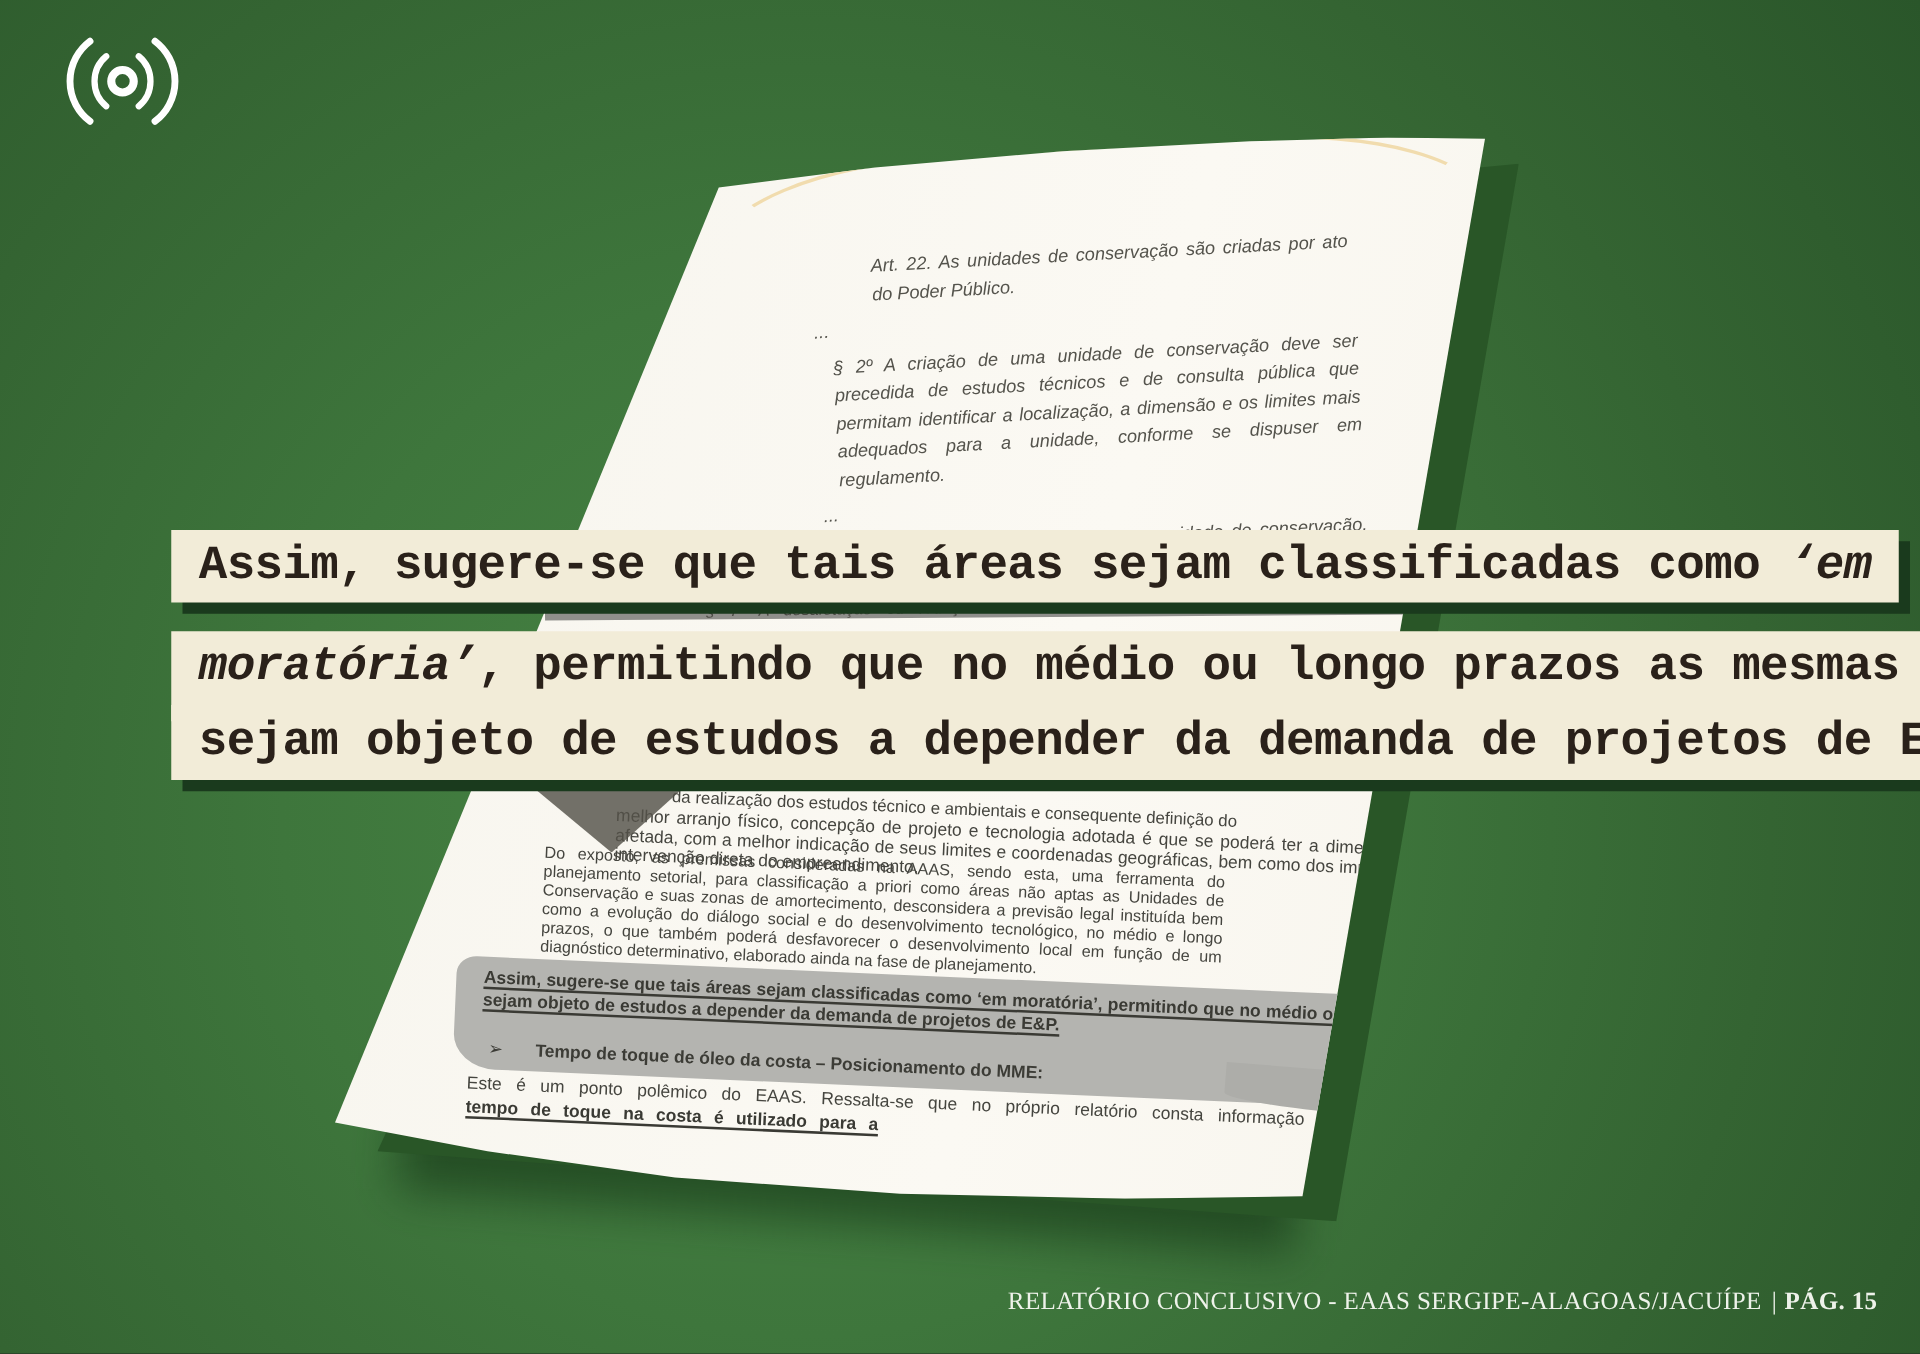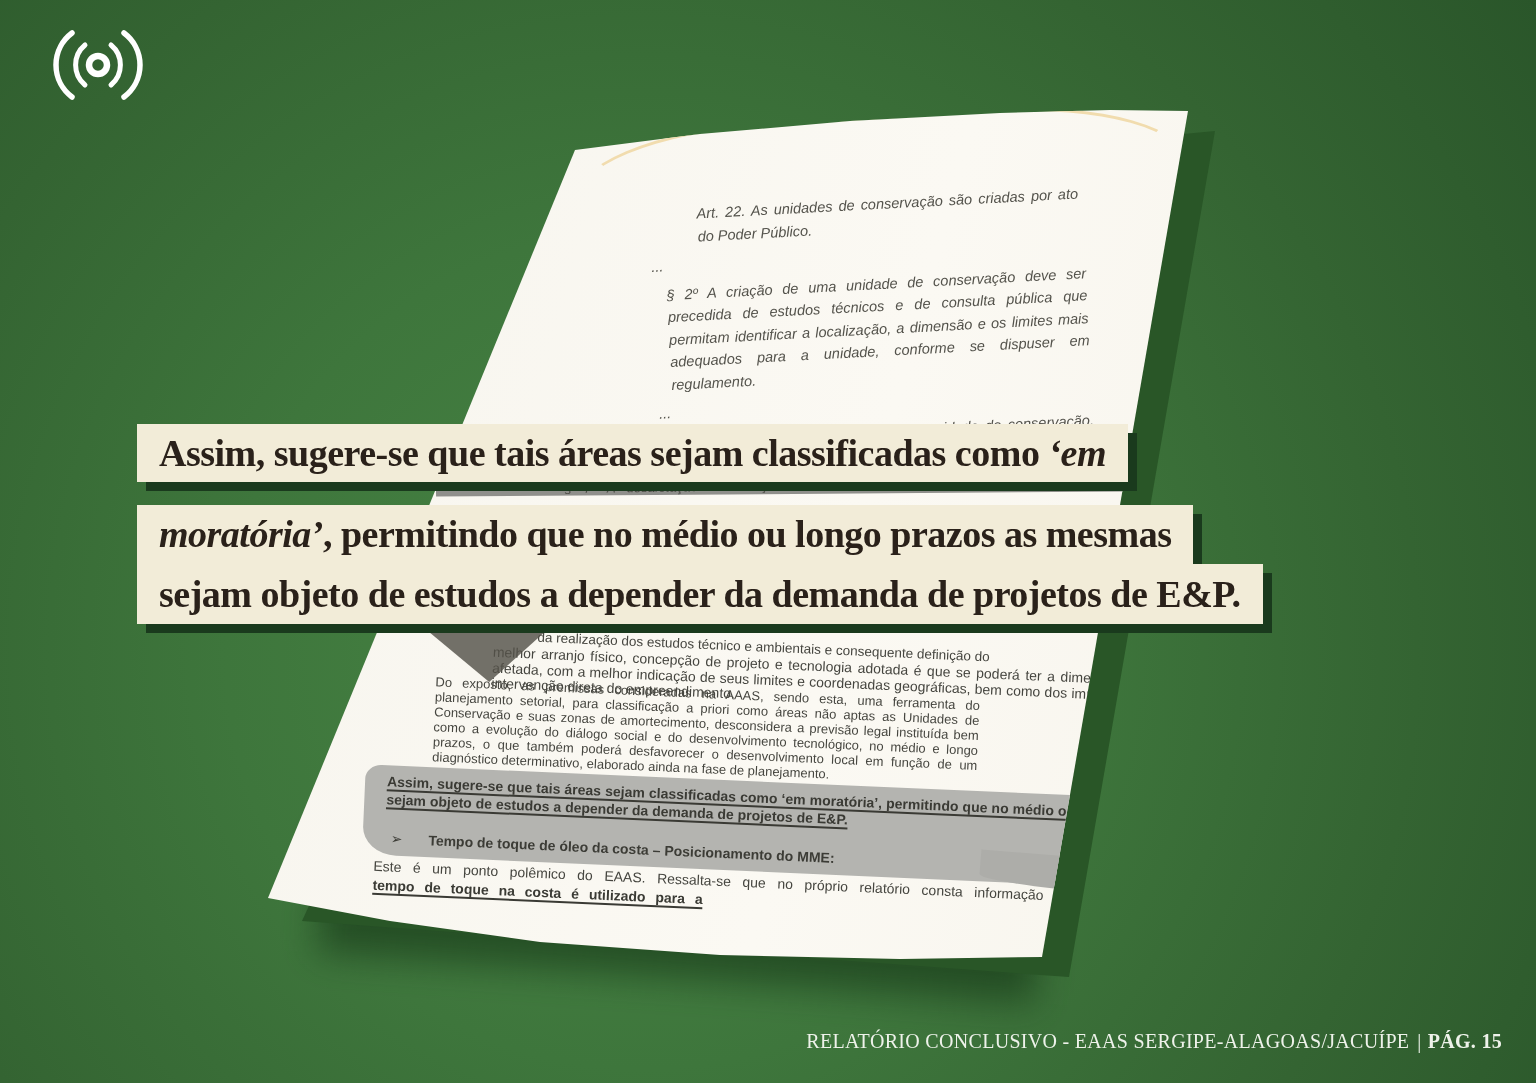--- a/index.html
+++ b/index.html
@@ -52,21 +52,21 @@
     color:#3a3a34;text-decoration:underline;text-decoration-thickness:1.5px;text-underline-offset:3px;}
   .b-bullet{left:-30px;top:208px;width:700px;font-weight:bold;font-size:14px;color:#3c3c36;white-space:nowrap;}
   .b-bullet .glyph{margin-right:26px;font-weight:normal;}
   .b-last{left:-46px;top:234px;width:884px;font-size:14px;line-height:19px;word-spacing:6px;}
   .b-last .emph{font-weight:bold;text-decoration:underline;text-decoration-thickness:1.5px;text-underline-offset:3px;color:#3a3a34;}
   .gray-triangle{left:405px;top:612px;width:162px;height:70px;background:rgba(84,82,73,.82);
     clip-path:polygon(0 0,100% 0,52% 100%);}
   
   .qbar{left:137px;display:inline-block;white-space:nowrap;background:#f2ecd8;
     box-shadow:9px 9px 0 #1a3a1d;padding:0 22px;z-index:6;
-    font-family:Liberation Serif, serif;font-weight:bold;
+    font-family:Liberation Mono, monospace;font-weight:bold;
     font-size:38px;letter-spacing:-.5px;color:#2a211a;}
   .qbar .it{font-style:italic;}
   .qbar1{top:424px;height:58px;line-height:58px;}
   .qbar2{top:505px;height:72px;line-height:58px;}
   .qbar3{top:564px;height:60px;line-height:60px;}
   
   .footer{right:34px;top:1030px;z-index:8;font-family:"Liberation Serif",serif;
     font-size:20px;letter-spacing:.3px;color:#eef2ea;}
   .footer .page-num{font-weight:bold;margin-top:40px;}
   .footer .sep{margin:0 6px 0 8px;}

